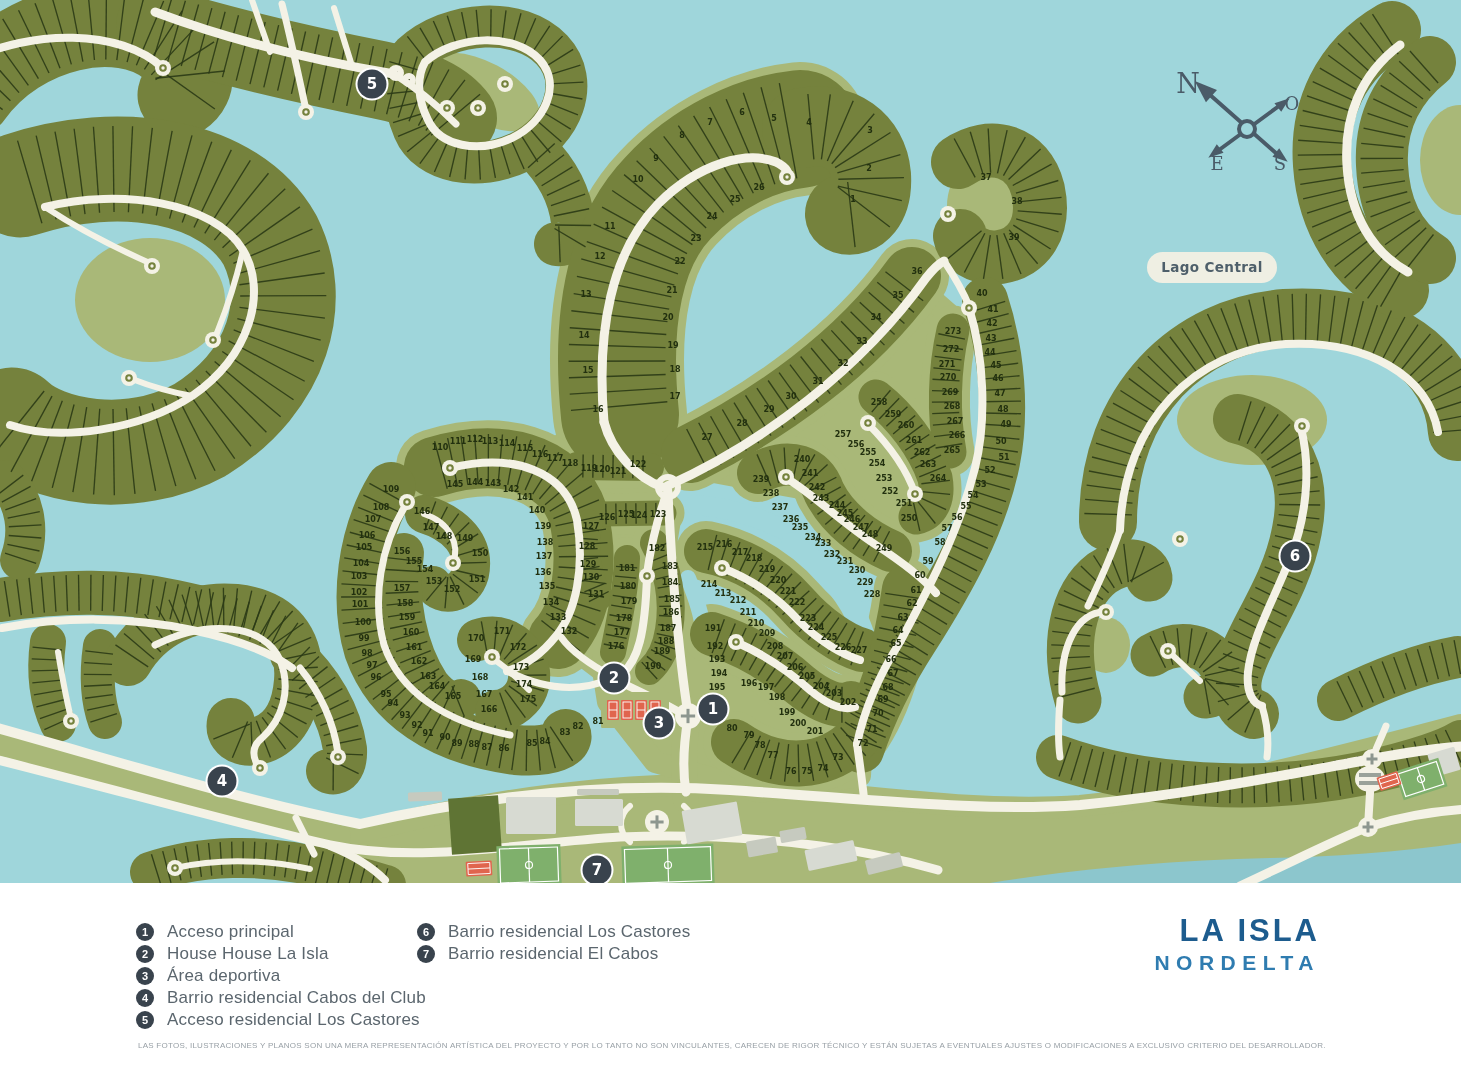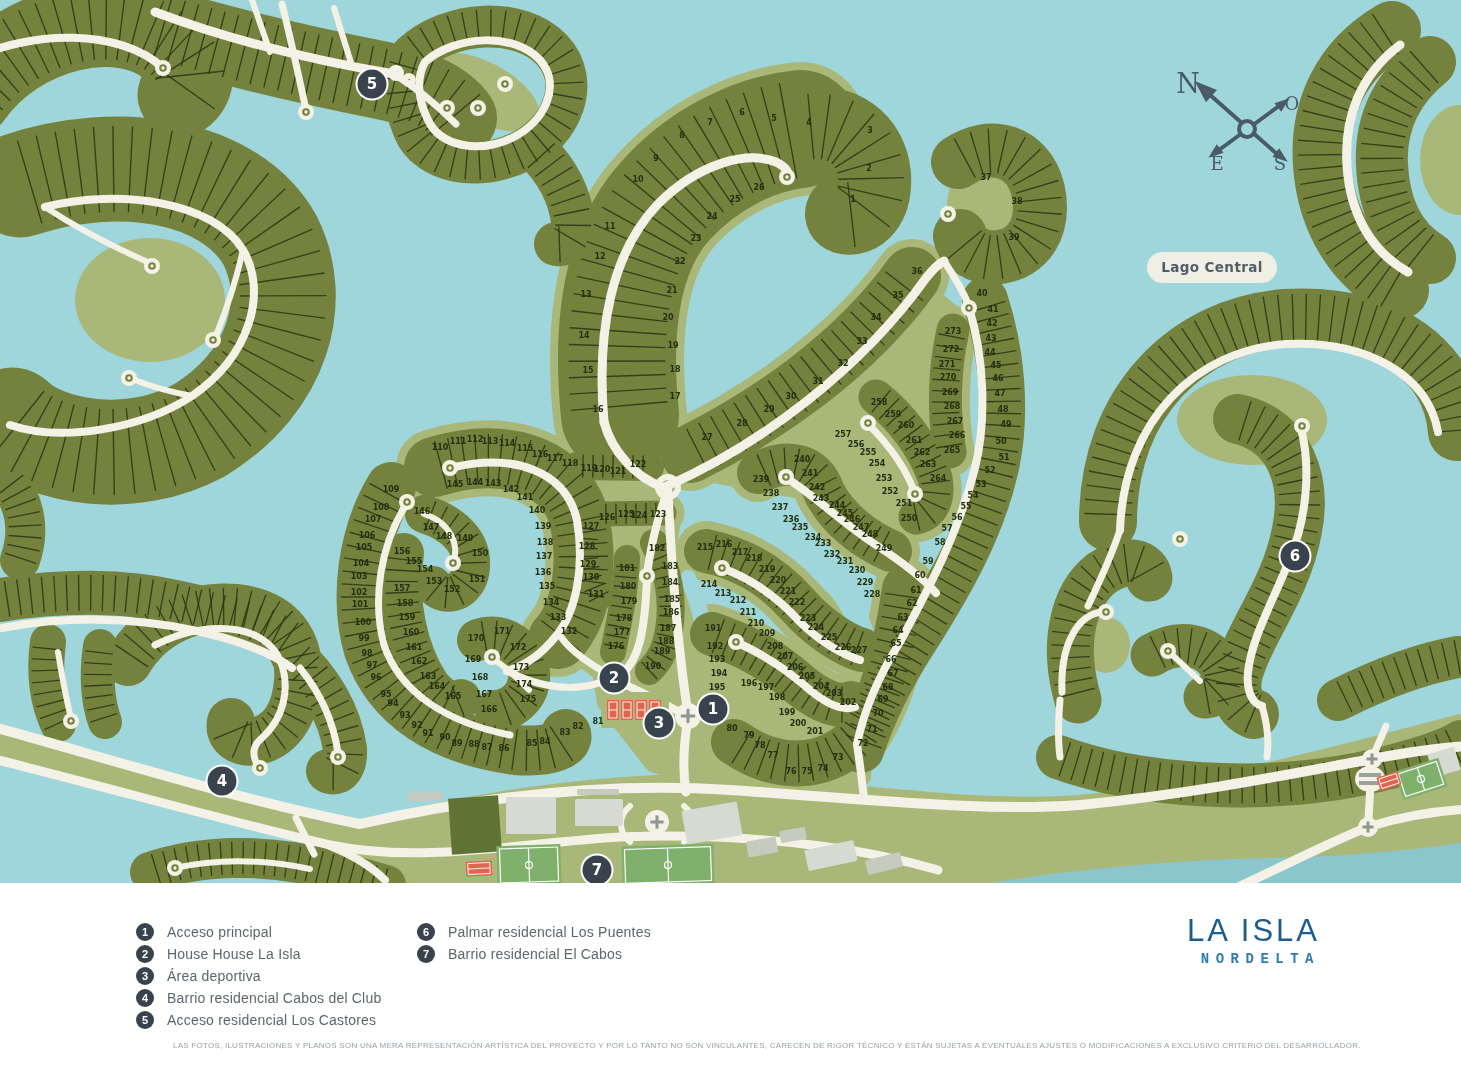--- a/index.html
+++ b/index.html
@@ -9,26 +9,26 @@
   svg{display:block}
   #band{position:absolute;left:0;top:883px;width:1461px;height:197px;background:#ffffff;}
   .legend{position:absolute;top:38px;left:136px;}
   .legend-col{position:absolute;top:0;}
   .legend-col.c1{left:0;}
   .legend-col.c2{left:281px;}
   .legend-row{display:flex;align-items:center;height:22px;}
   .legend-dot{width:18px;height:18px;border-radius:50%;background:#39434d;color:#fff;
               font-size:11px;font-weight:bold;display:flex;align-items:center;justify-content:center;
               flex:0 0 18px;}
-  .legend-label{margin-left:13px;font-size:14px;color:#5b666e;letter-spacing:.2px;white-space:nowrap;}
+  .legend-label{margin-left:13px;font-size:17px;color:#5b666e;letter-spacing:.2px;white-space:nowrap;}
   .logo{position:absolute;top:32px;right:141px;text-align:right;}
-  .logo-l1{font-size:31px;font-weight:400;letter-spacing:3px;color:#1d5c8e;line-height:1.05;}
-  .logo-l2{font-size:14px;font-weight:600;letter-spacing:6.5px;color:#2f7cb0;margin-top:3px;font-family:Liberation Mono, monospace;}
+  .logo-l1{font-size:31px;font-weight:700;letter-spacing:3px;color:#1d5c8e;line-height:1.05;}
+  .logo-l2{font-size:21px;font-weight:600;letter-spacing:6.5px;color:#2f7cb0;margin-top:3px;}
   .disclaimer{position:absolute;top:158px;left:138px;width:1190px;font-size:8px;
-              color:#98a0a6;letter-spacing:.25px;white-space:nowrap;margin-left:35px;}
+              color:#98a0a6;letter-spacing:.25px;white-space:nowrap;}
 </style>
 </head>
 <body>
 
 <div id="stage">
   <div id="map-wrap">
     <svg id="map-svg" width="1461" height="883" viewBox="0 0 1461 883">
         <g>
           <rect x="0" y="0" width="1461" height="883" fill="#9fd6db"></rect>
         </g>
@@ -1506,21 +1506,21 @@
             <span class="legend-label">Barrio residencial Cabos del Club</span>
           </div>
           <div class="legend-row">
             <span class="legend-dot">5</span>
             <span class="legend-label">Acceso residencial Los Castores</span>
           </div>
         </div>
       <div class="legend-col c2" id="legendCol2">
           <div class="legend-row">
             <span class="legend-dot">6</span>
-            <span class="legend-label">Palmar residencial Los Puentes</span>
+            <span class="legend-label">Barrio residencial Los Castores</span>
           </div>
           <div class="legend-row">
             <span class="legend-dot">7</span>
             <span class="legend-label">Barrio residencial El Cabos</span>
           </div>
         </div>
     </div>
     <div class="logo">
       <div class="logo-l1">LA ISLA</div>
       <div class="logo-l2">NORDELTA</div>

